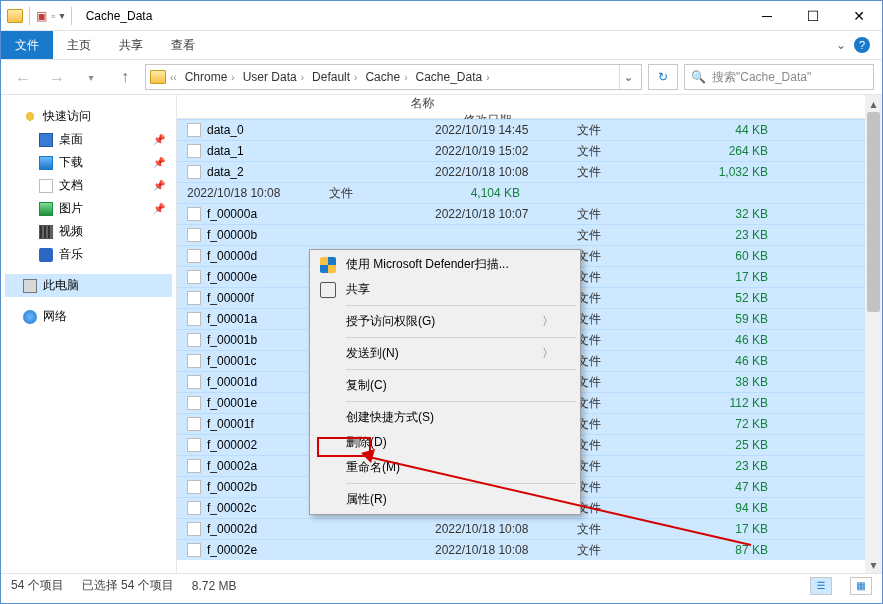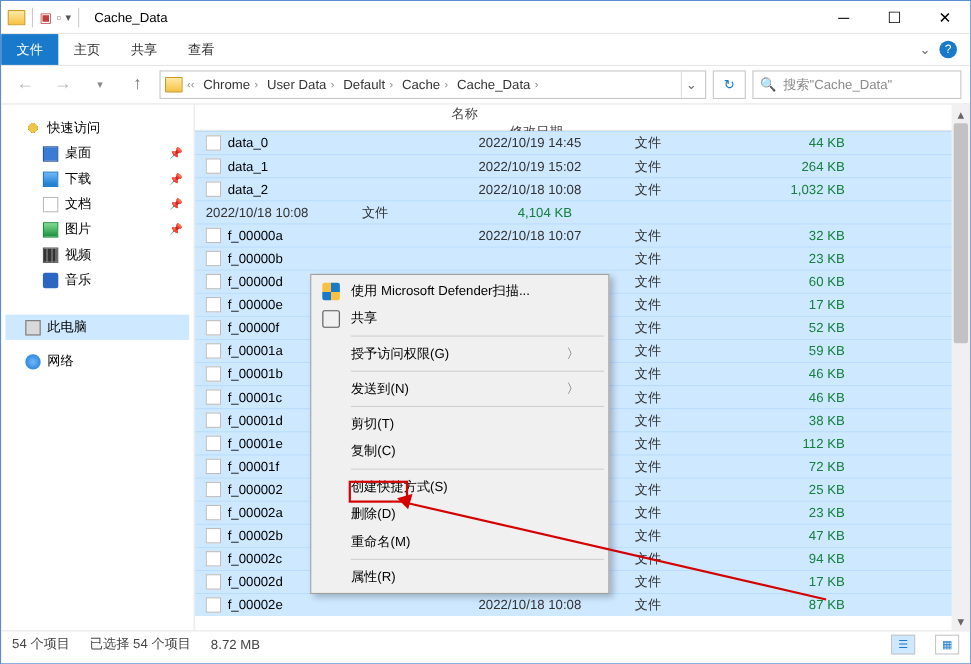--- a/index.html
+++ b/index.html
@@ -23,21 +23,21 @@
   .crumb { display: flex; align-items: center; padding: 0 4px; color: #333; }
   .crumb .chev { color: #888; margin-left: 4px; font-size: 10px; }
   .addr-drop { width: 18px; display: flex; align-items: center; justify-content: center; color: #666; border-left: 1px solid #ddd; height: 100%; }
   .refresh { width: 30px; height: 26px; border: 1px solid #c7c7c7; display: flex; align-items: center; justify-content: center; color: #1979ca; }
   .searchbox { width: 190px; height: 26px; border: 1px solid #c7c7c7; display: flex; align-items: center; padding: 0 6px; gap: 6px; color: #8a8a8a; }
   .body { display: flex; height: 478px; }
   .sidebar { width: 176px; border-right: 1px solid #e5e5e5; padding: 10px 4px; overflow: hidden; }
   .navitem { display: flex; align-items: center; padding: 3px 6px 3px 18px; gap: 6px; position: relative; text-align: right; }
   .navitem .pin { margin-left: auto; color: #8a8a8a; font-size: 10px; }
   .navitem.indent { padding-left: 34px; }
-  .navitem.active { background: #cde8ff; margin-top: 12px; }
+  .navitem.active { background: #cde8ff; }
   .navitem .ico { width: 14px; height: 14px; display: inline-block; }
   .ico.star { background: radial-gradient(circle at 50% 45%, #eec547 40%, #c99a1e 42%, transparent 43%); }
   .ico.monitor { background: linear-gradient(#3a7bd5,#3a7bd5); border: 1px solid #25579a; }
   .ico.arrow { border: 1px solid #1979ca; background: linear-gradient(#6fb6ff,#1979ca); }
   .ico.doc { border: 1px solid #bdbdbd; background: #fff; }
   .ico.pic { border: 1px solid #1c8f3b; background: linear-gradient(#7fdc94,#1c8f3b); }
   .ico.video { border: 1px solid #555; background: repeating-linear-gradient(90deg,#333 0 2px,#666 2px 4px); }
   .ico.music { background: conic-gradient(#2b66c2 0 360deg); border-radius: 2px; }
   .ico.pc { border: 1px solid #777; background: #d9d9d9; }
   .ico.globe { border-radius: 50%; background: radial-gradient(circle,#6fb6ff,#1979ca); }
@@ -52,21 +52,21 @@
   .row { display: flex; align-items: center; height: 21px; padding-left: 10px; background: #cde8ff; border-top: 1px solid #b9dcff; }
   .row .ico.file { width: 14px; height: 14px; border: 1px solid #bdbdbd; background: #fff; margin-right: 6px; }
   .row .name { width: 248px; display: flex; align-items: center; }
   .row .date { width: 142px; color: #333; }
   .row .type { width: 115px; color: #333; }
   .row .size { width: 88px; text-align: right; padding-right: 12px; color: #15803d; }
   .scrollbar { position: absolute; right: 0; top: 0; bottom: 0; width: 17px; background: #f0f0f0; display: flex; flex-direction: column; }
   .scrollbar .btn { height: 17px; display: flex; align-items: center; justify-content: center; color: #666; }
   .scrollbar .track { flex: 1; position: relative; }
   .scrollbar .thumb { position: absolute; left: 2px; right: 2px; top: 0; height: 200px; background: #c2c2c2; border-radius: 2px; }
-  .context { position: absolute; left: 281px; top: 248px; width: 272px; background: #f0f0f0; border: 1px solid #a0a0a0; box-shadow: 3px 3px 6px rgba(0,0,0,0.25); padding: 2px; z-index: 10; }
+  .context { position: absolute; left: 308px; top: 248px; width: 272px; background: #f0f0f0; border: 1px solid #a0a0a0; box-shadow: 3px 3px 6px rgba(0,0,0,0.25); padding: 2px; z-index: 10; }
   .context .mi { display: flex; align-items: center; height: 25px; padding: 0 24px 0 34px; position: relative; }
   .context .mi .sub { margin-left: auto; color: #555; }
   .context .sep { height: 1px; background: #d0d0d0; margin: 3px 2px 3px 34px; }
   .context .mi .mico { position: absolute; left: 8px; width: 16px; height: 16px; }
   .mico.shield { background: conic-gradient(#1979ca 0 25%, #f7c244 25% 50%, #1979ca 50% 75%, #f7c244 75% 100%); border-radius: 2px; }
   .mico.share { border: 1px solid #555; border-radius: 2px; }
   .redbox { position: absolute; left: 316px; top: 436px; width: 54px; height: 20px; border: 2px solid #d40000; z-index: 15; pointer-events: none; }
   .redarrow { position: absolute; z-index: 14; pointer-events: none; }
   .statusbar { height: 24px; border-top: 1px solid #e5e5e5; display: flex; align-items: center; padding: 0 10px; gap: 18px; color: #444; }
   .statusbar .spacer { flex: 1; }
@@ -407,23 +407,20 @@
       <span>授予访问权限(G)</span>
       <span class="sub">〉</span>
     </div>
   <div class="sep"></div>
   <div class="mi">
       <span>发送到(N)</span>
       <span class="sub">〉</span>
     </div>
   <div class="sep"></div>
   <div class="mi">
-      <span>剪切(T)</span>
-    </div>
-  <div class="mi">
       <span>复制(C)</span>
     </div>
   <div class="sep"></div>
   <div class="mi">
       <span>创建快捷方式(S)</span>
     </div>
   <div class="mi">
       <span>删除(D)</span>
     </div>
   <div class="mi">

